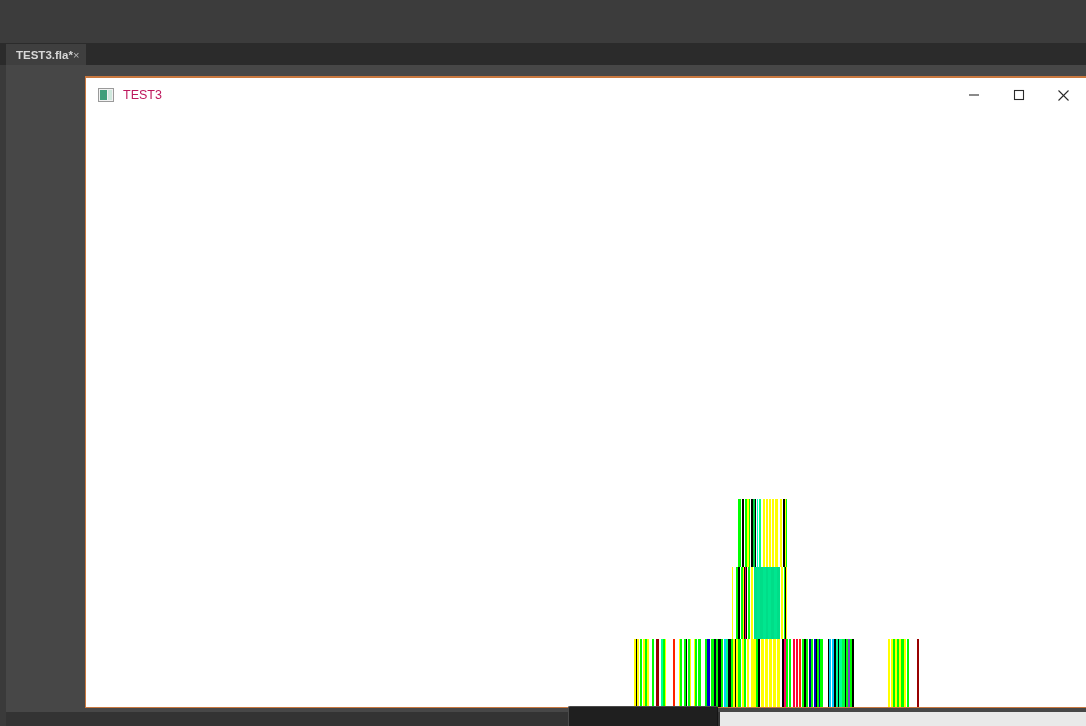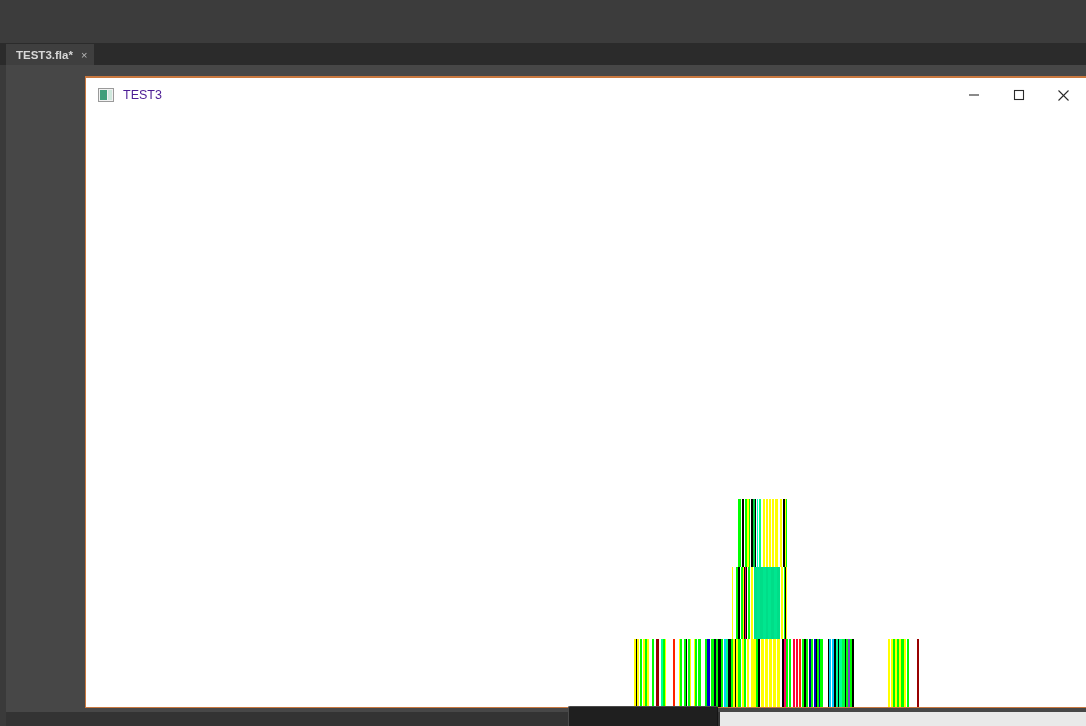--- a/index.html
+++ b/index.html
@@ -59,21 +59,21 @@
   }
   .doc-tab {
     position: absolute;
     left: 6px; top: 0;
     height: 22px;
     background: #3f3f3f;
     display: flex;
     align-items: center;
     padding: 0 7px 0 10px;
     box-sizing: border-box;
-    gap: 8px;
+    gap: 0;
   }
   .doc-tab-label {
     color: #d8d8d8;
     font-size: 11.5px;
     font-weight: bold;
     white-space: nowrap;
     user-select: none;
   }
   .doc-tab-close {
     color: #b9b9b9;
@@ -137,21 +137,21 @@
     background: #3f9f7a;
   }
   .stage-icon::after {
     content: "";
     position: absolute;
     left: 9px; top: 1px;
     width: 4px; height: 10px;
     background: #cfe8dd;
   }
   .stage-title {
-    color: #4c1d95;
+    color: #be185d;
     font-size: 12.5px;
     user-select: none;
   }
   .win-controls {
     position: absolute;
     right: 0; top: 0;
     height: 34px;
     display: flex;
     align-items: center;
   }

